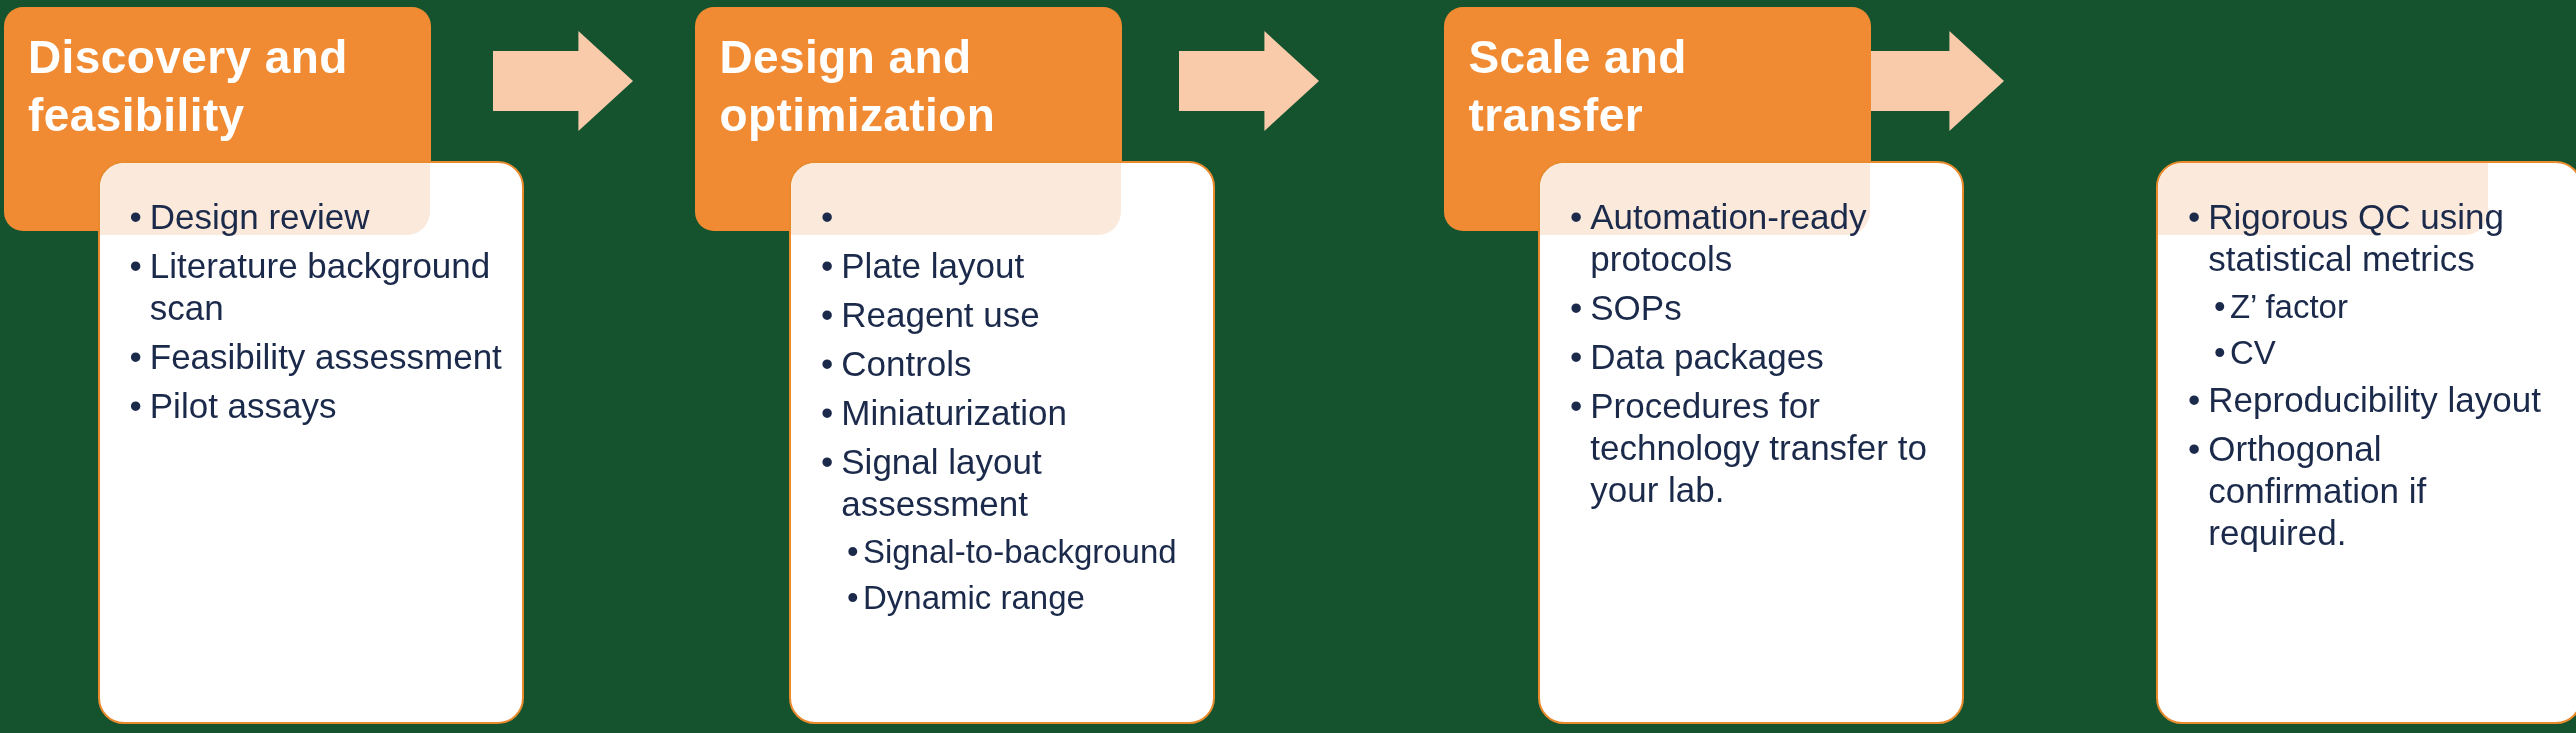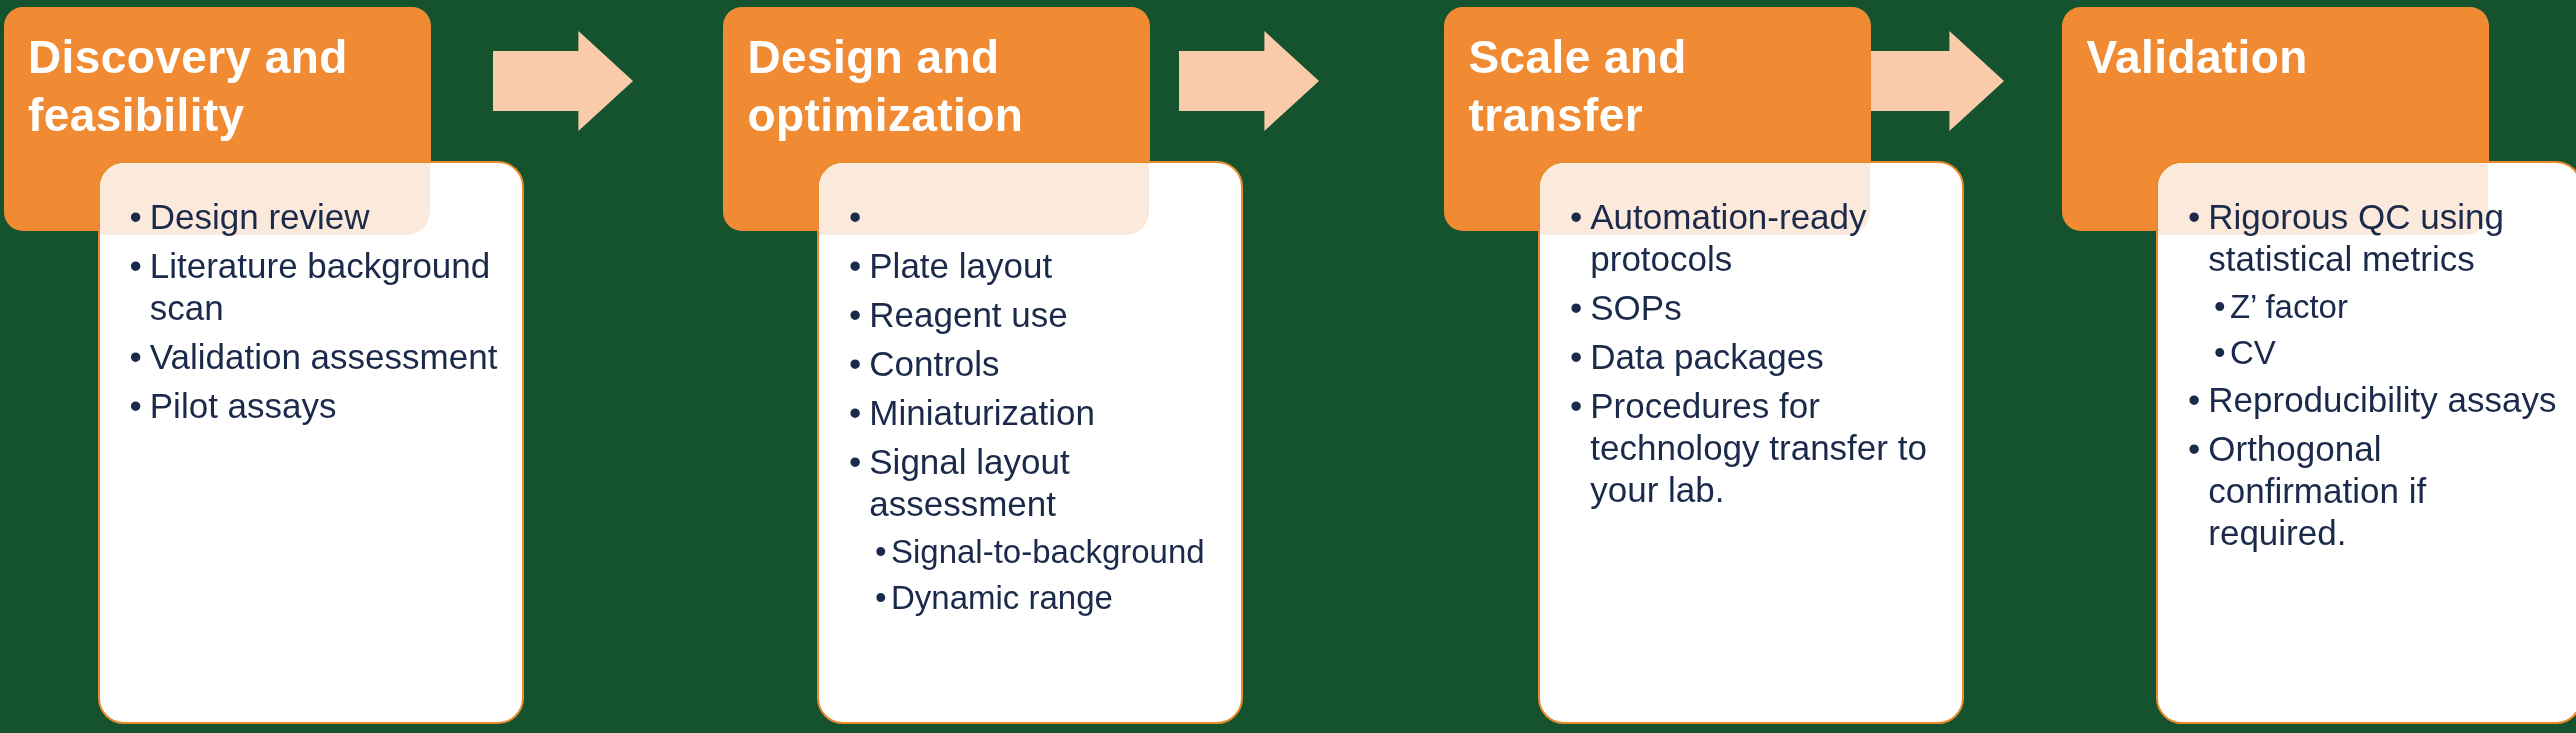--- a/index.html
+++ b/index.html
@@ -4,21 +4,21 @@
 <style>
   html,body{margin:0;padding:0;background:#ffffff;}
   .canvas{
     position:relative;
     width:2576px;height:734px;
     background:#14532d;
     font-family:"Liberation Sans", sans-serif;
     overflow:hidden;
   }
   .stage{position:absolute;top:0;height:734px;width:543px;}
-  .s0{left:3.5px}.s1{left:723px}.s2{left:1444px}.s3{left:2062px}
+  .s0{left:3.5px}.s1{left:695px}.s2{left:1444px}.s3{left:2062px}
 
   .hdr{
     position:absolute;left:0;top:7px;width:427px;height:224px;
     background:#F08B33;border-radius:19px;
     box-sizing:border-box;padding:21px 24.5px;
     z-index:1;
   }
   .hdr .t{
     color:#ffffff;font-size:46px;line-height:58px;font-weight:bold;
     letter-spacing:0.4px;
@@ -66,21 +66,21 @@
         <div class="item">
             <span class="dot">•</span>
             <span>Design review</span>
           </div>
         <div class="item">
             <span class="dot">•</span>
             <span>Literature background scan</span>
           </div>
         <div class="item">
             <span class="dot">•</span>
-            <span>Validation assessment</span>
+            <span>Feasibility assessment</span>
           </div>
         <div class="item">
             <span class="dot">•</span>
             <span>Pilot assays</span>
           </div>
       </div>
     </div>
   </div>
 
   <div class="arrow a0"></div>
@@ -152,41 +152,38 @@
             <span class="dot">•</span>
             <span>Procedures for technology transfer to your lab.</span>
           </div>
       </div>
     </div>
   </div>
 
   <div class="arrow a2"></div>
 
   <div class="stage s3">
-    <div class="hdr">
-      <div class="t">Validation</div>
-    </div>
     <div class="bod">
       <div class="band"></div>
       <div class="list">
         <div class="item">
             <span class="dot">•</span>
             <span>Rigorous QC using statistical metrics</span>
           </div>
         <div class="item l2">
             <span class="dot">•</span>
             <span>Z’ factor</span>
           </div>
         <div class="item l2">
             <span class="dot">•</span>
             <span>CV</span>
           </div>
         <div class="item">
             <span class="dot">•</span>
-            <span>Reproducibility assays</span>
+            <span>Reproducibility layout</span>
           </div>
         <div class="item">
             <span class="dot">•</span>
             <span>Orthogonal confirmation if required.</span>
           </div>
       </div>
     </div>
   </div>
 
 </div>

